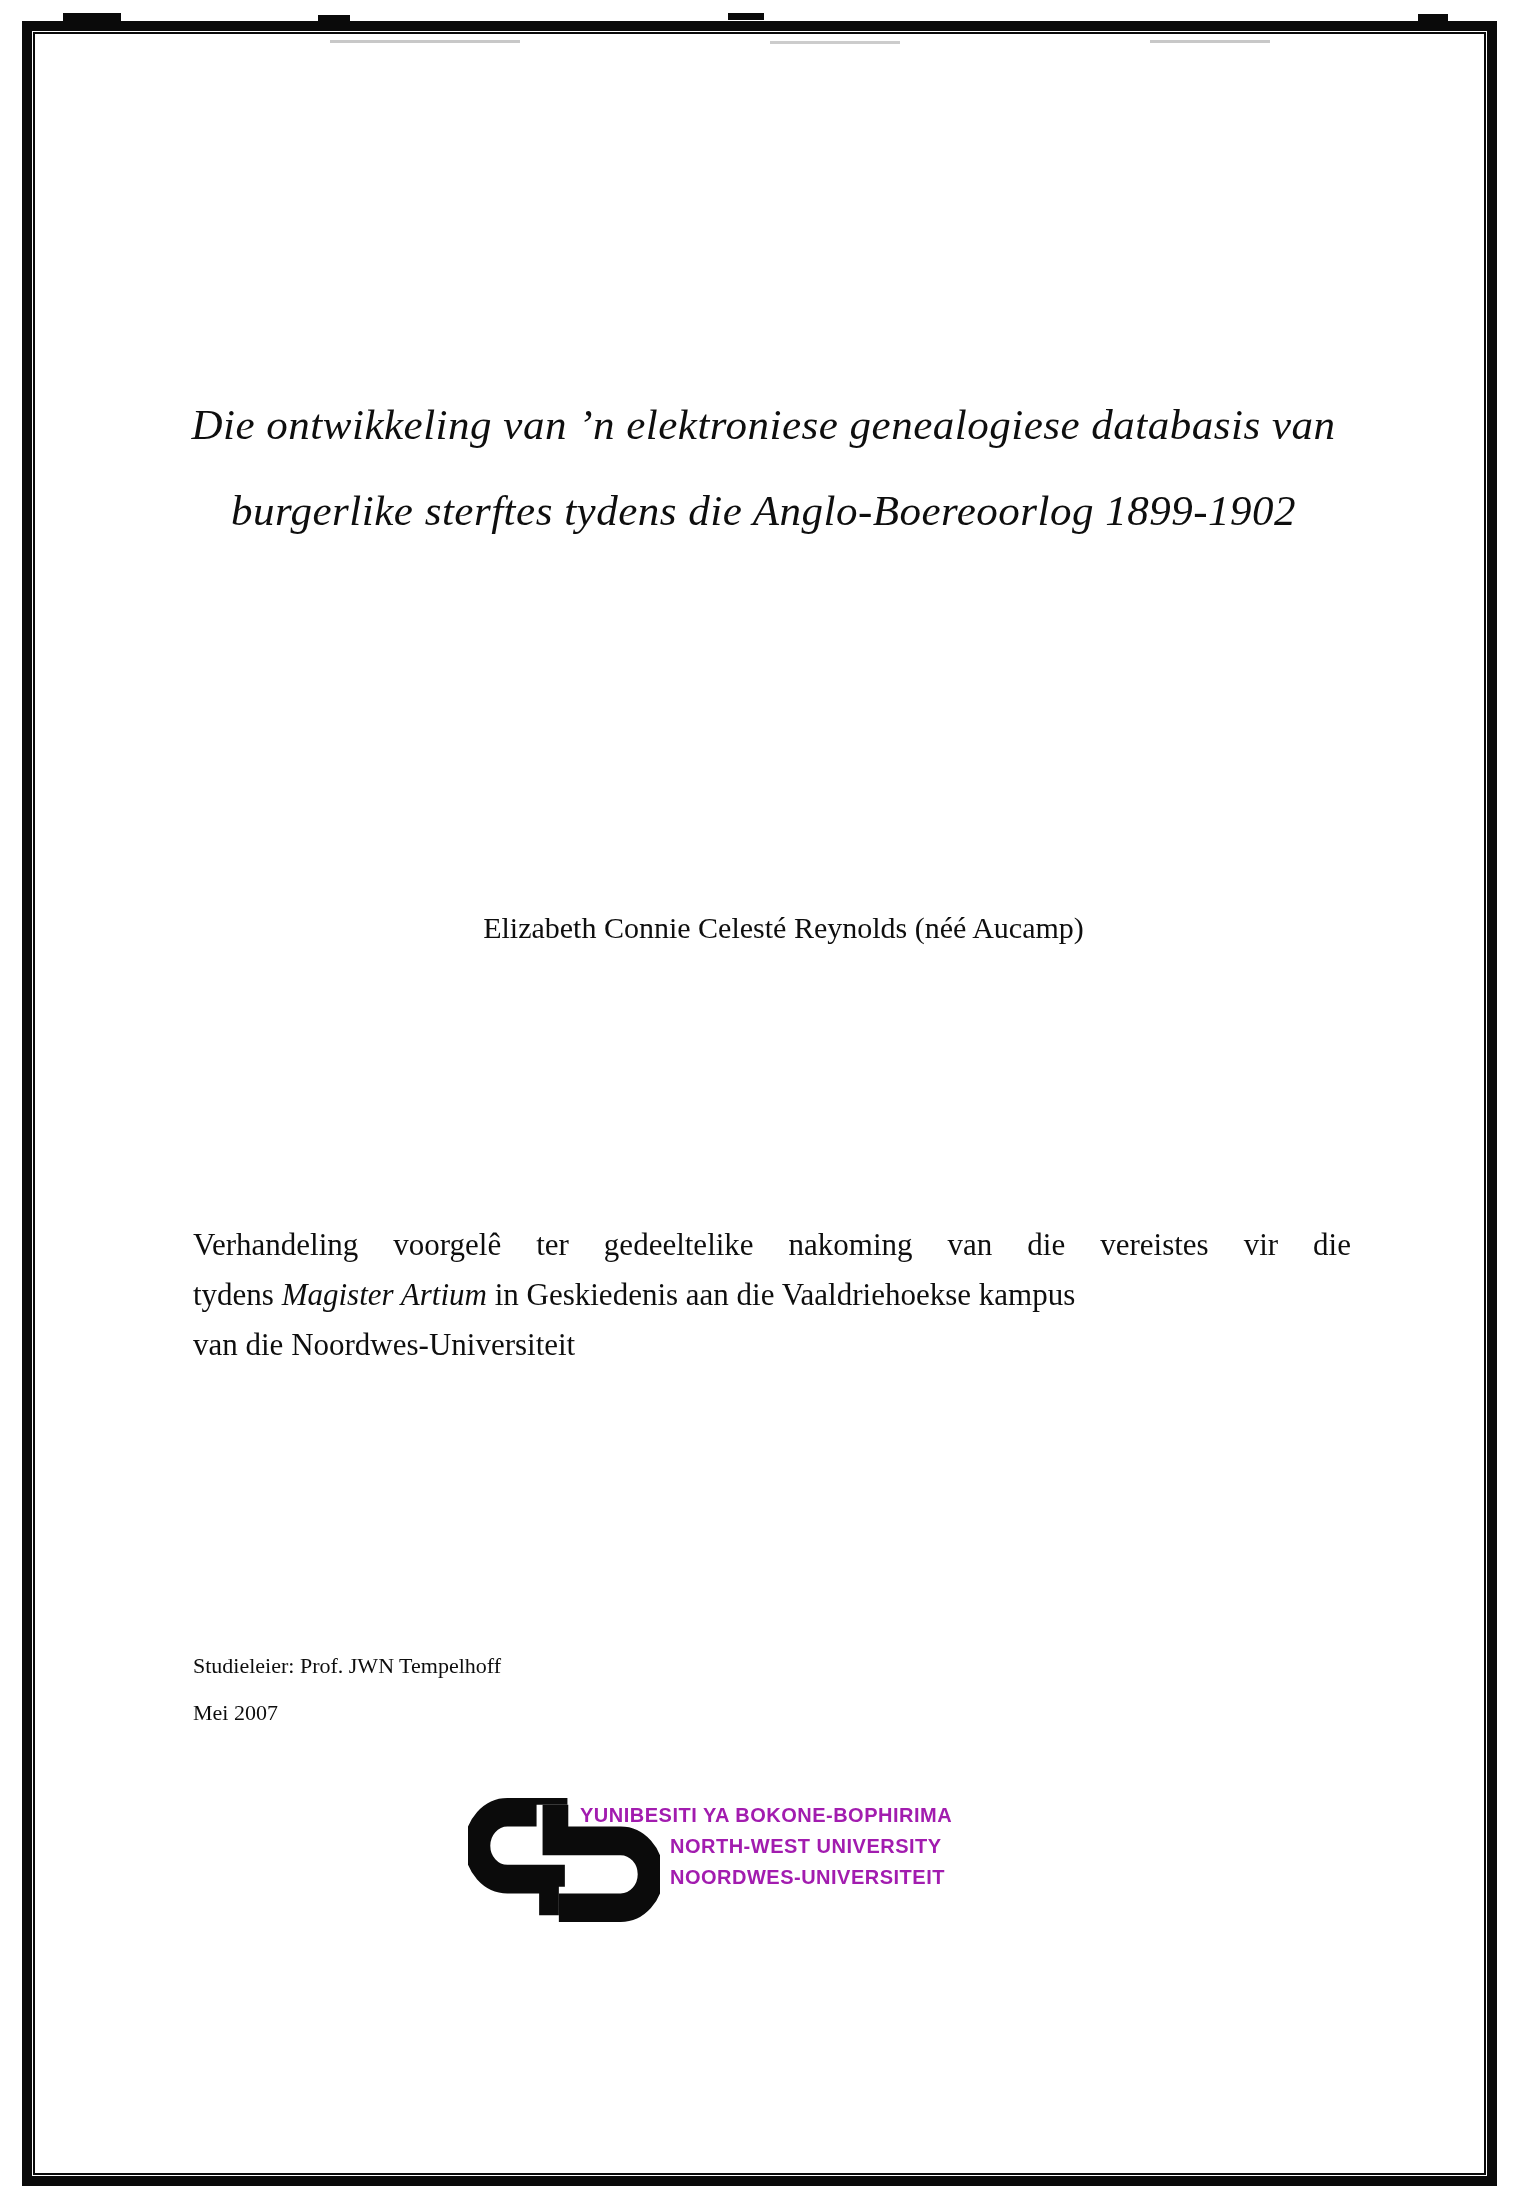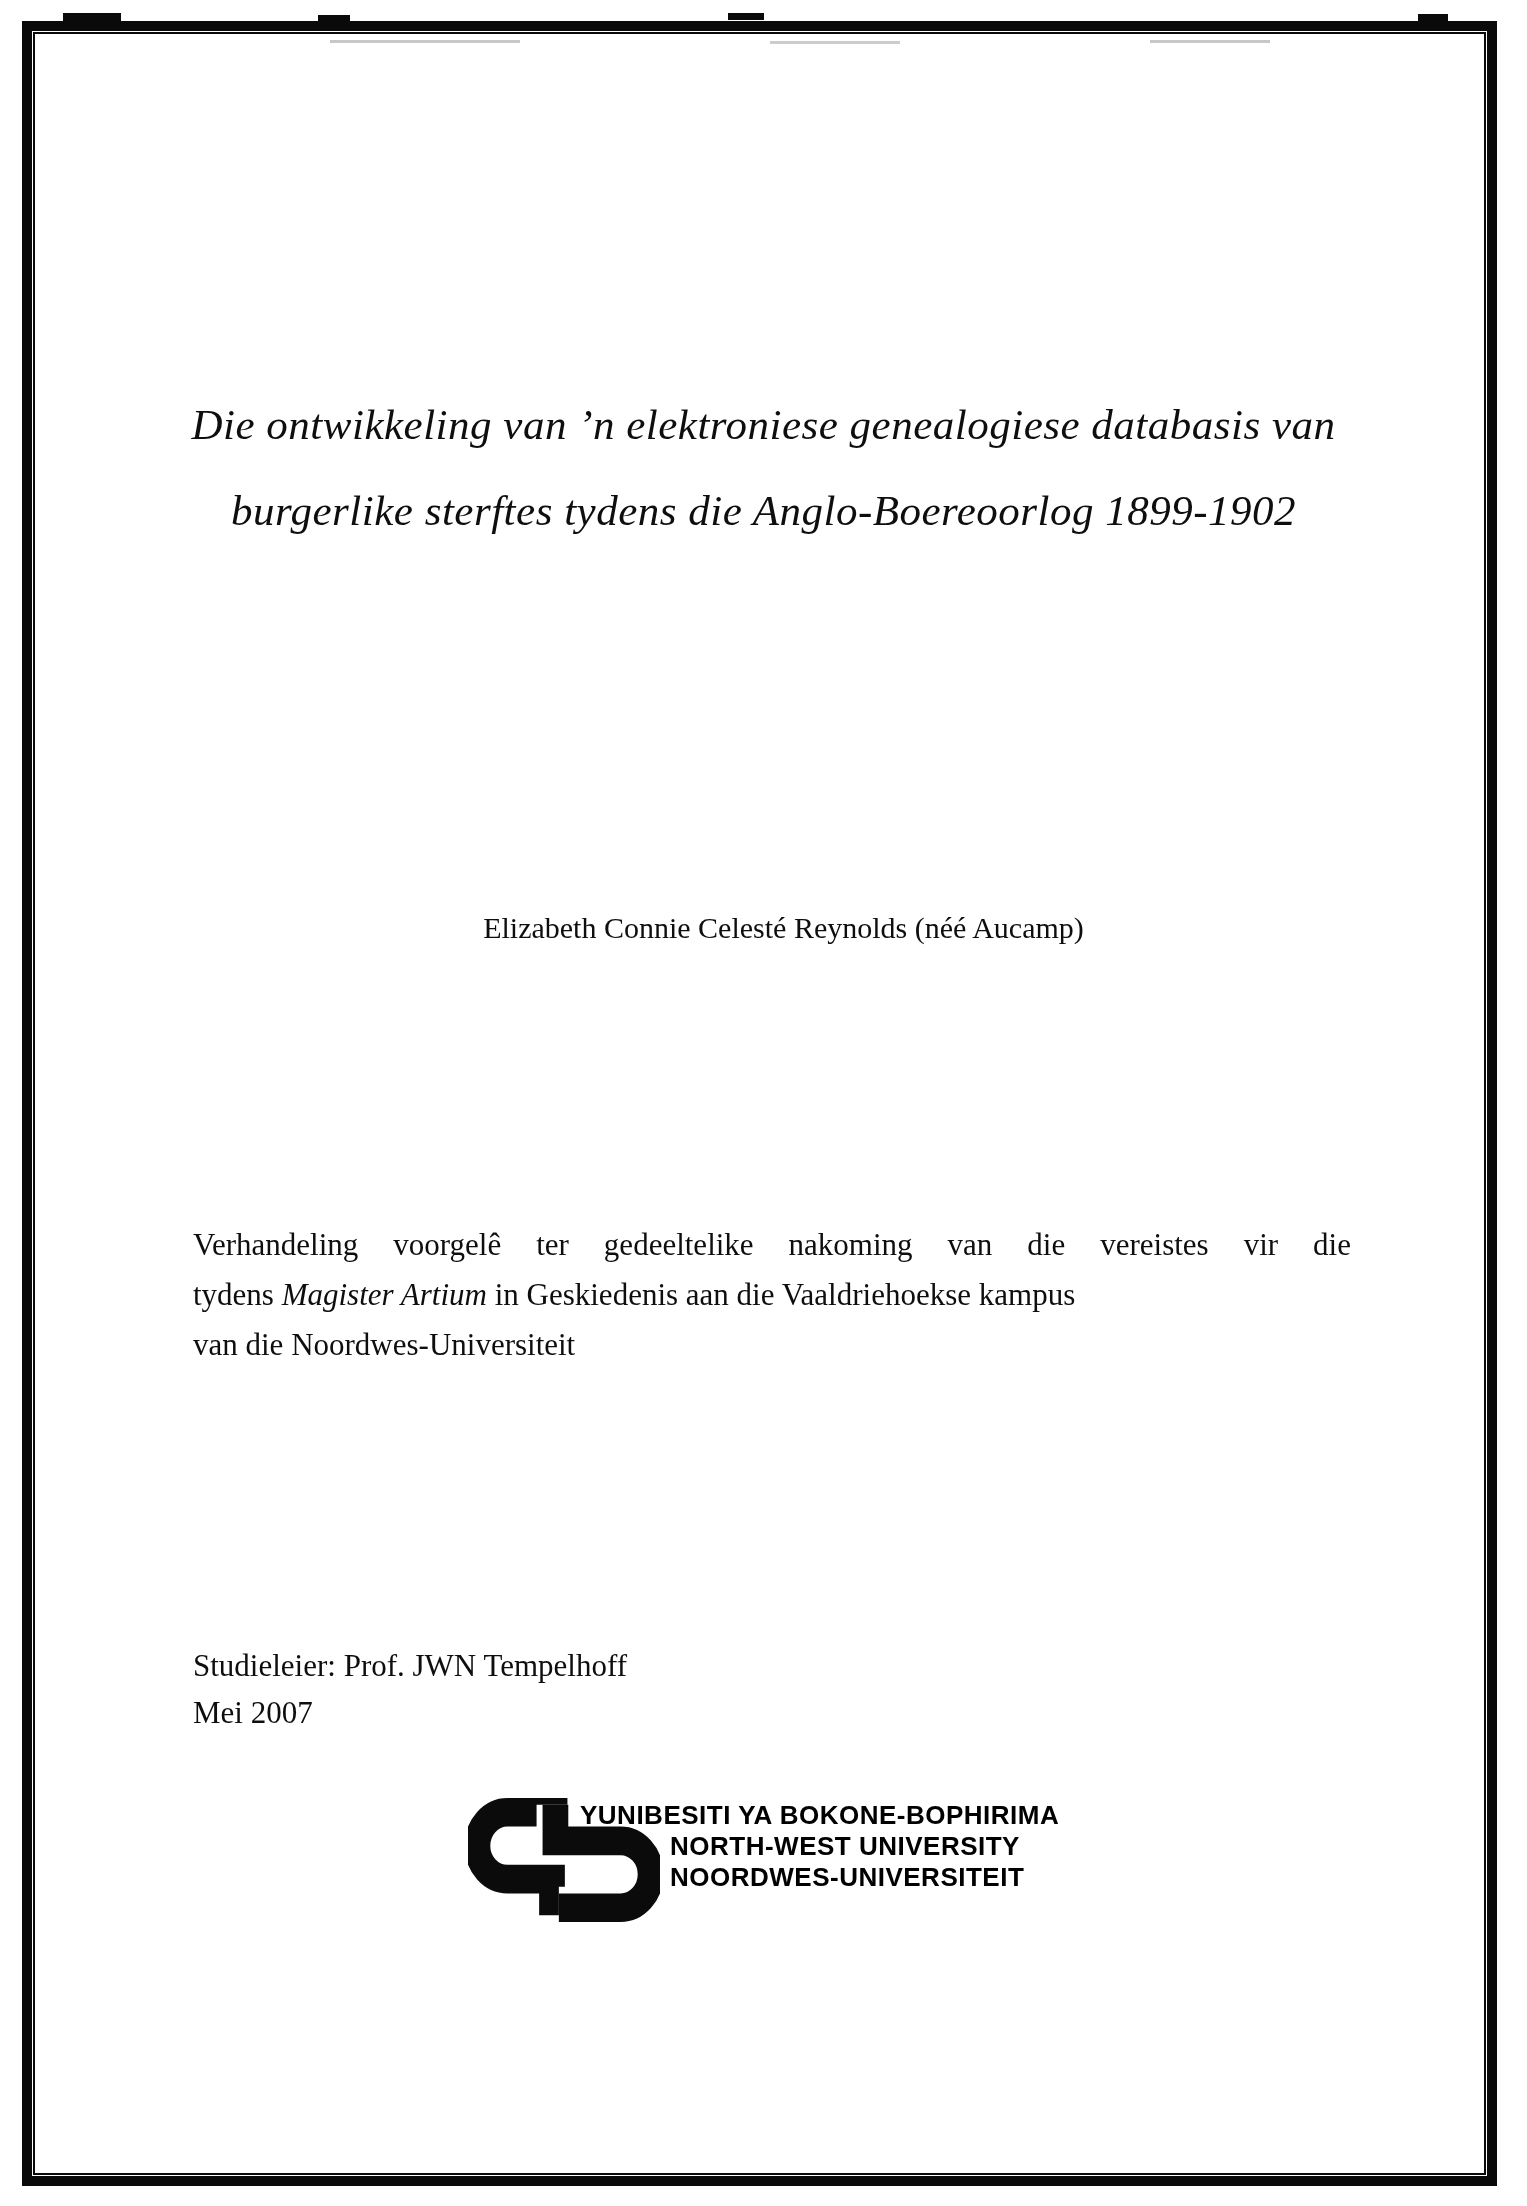--- a/index.html
+++ b/index.html
@@ -77,43 +77,43 @@
     font-size: 31px;
   }
   .st-line { line-height: 50px; }
   .st-justify { text-align: justify; text-align-last: justify; }
   .italic { font-style: italic; }
 
   .supervisor {
     position: absolute;
     left: 193px;
     top: 1642px;
-    font-size: 31px;
+    font-size: 22px;
     line-height: 47px;
   }
 
   .logo {
     position: absolute;
     left: 468px;
     top: 1797px;
     width: 660px;
     height: 140px;
   }
   .logo-mark { position: absolute; left: 0; top: 0; }
   .lk   { fill: none; stroke: #0b0b0b; stroke-width: 30; }
   .halo { fill: none; stroke: #ffffff; stroke-width: 44; }
   .logo-text {
     position: absolute;
     left: 112px; top: 3px;
     font-family: "Liberation Sans", sans-serif;
     font-weight: bold;
-    font-size: 26px;
+    font-size: 20px;
     line-height: 31px;
     letter-spacing: 0.5px;
-    color: #000000;
+    color: #a21caf;
     white-space: nowrap;
   }
   .logo-indent { margin-left: 90px; }
 </style>
 </head>
 <body>
 
 <div class="page">
 
   <div class="frame-outer">

